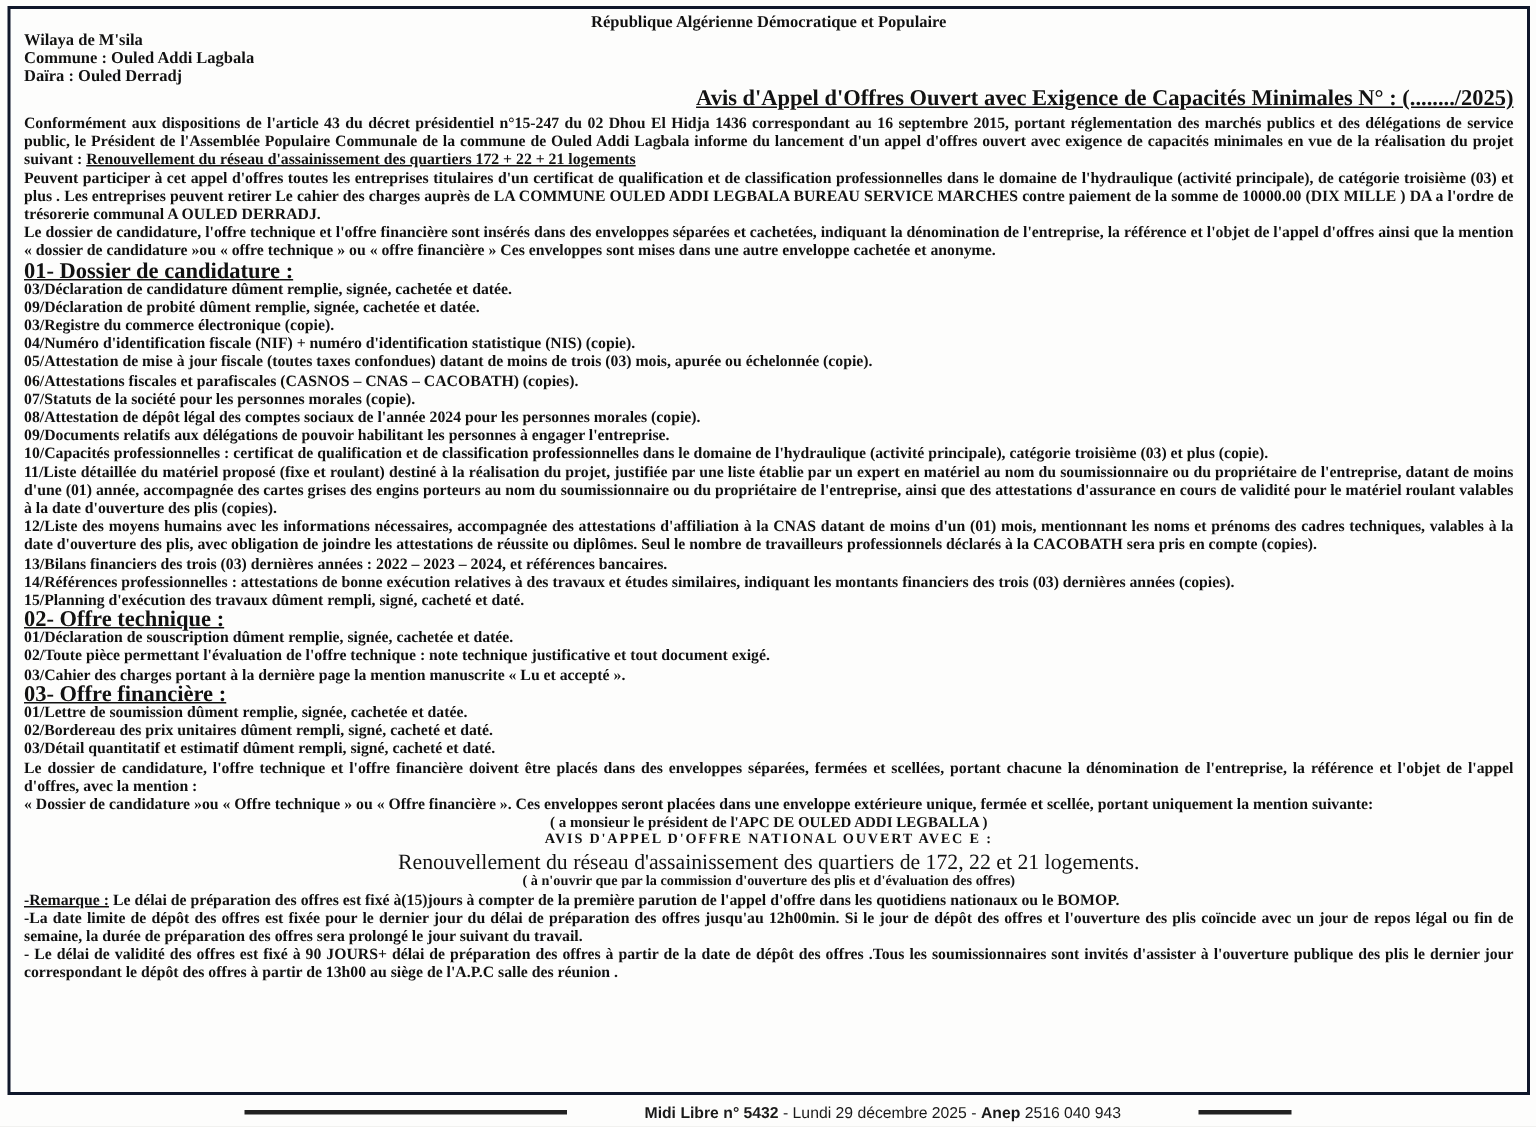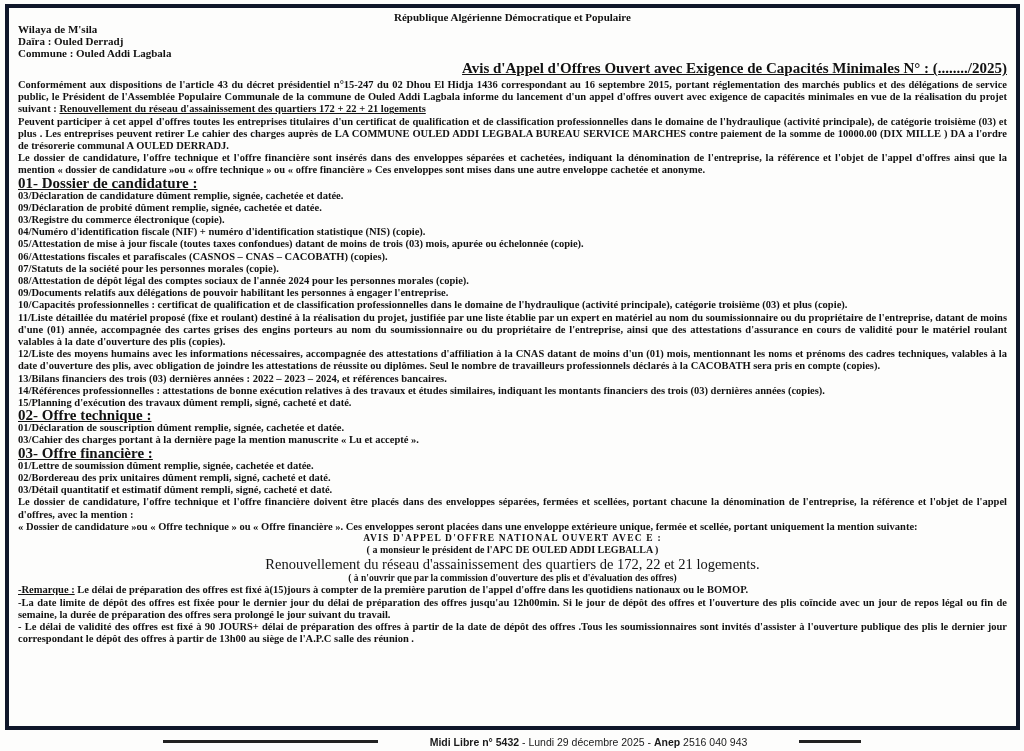--- a/index.html
+++ b/index.html
@@ -3,21 +3,21 @@
 <meta charset="utf-8">
 <style>
   html,body{margin:0;padding:0;background:#e8e8e6;}
   .page{
     width:1024px;height:751px;position:relative;overflow:hidden;
     background:#fdfdfc;color:#121212;
     font-family:"Liberation Serif","DejaVu Serif",serif;
   }
   .doc-border{
     position:absolute;left:5px;top:4px;right:4px;bottom:21px;
-    border:4px solid #0f172a;
+    border:2px solid #0f172a;
     padding:3px 9px 17px 9px;
     overflow:hidden;
   }
   .doc-text{font-size:10.5px;line-height:12.2px;font-weight:bold;}
   .hdr{position:relative;margin-bottom:1px;}
   .hdr-center{text-align:center;font-size:11px;line-height:12px;}
   .hdr-left{font-size:11px;line-height:12px;}
   .title{
     margin:1px 0 2px 0;text-align:right;
     font-size:15px;line-height:17px;font-weight:bold;
@@ -46,22 +46,22 @@
 </head>
 <body>
 
 <div class="page">
   <div class="doc-border doc-text">
 
     <div class="hdr">
       <div class="hdr-center">République Algérienne Démocratique et Populaire</div>
       <div class="hdr-left">
         <div>Wilaya de M'sila</div>
+        <div>Commune : Ouled Addi Lagbala</div>
         <div>Daïra : Ouled Derradj</div>
-        <div>Commune : Ouled Addi Lagbala</div>
       </div>
     </div>
 
     <div class="title">Avis d'Appel d'Offres Ouvert avec Exigence de Capacités Minimales N° : (......../2025)</div>
 
     <p class="block"><span>Conformément aux dispositions de l'article 43 du décret présidentiel n°15-247 du 02 Dhou El Hidja 1436 correspondant au 16 septembre 2015, portant réglementation des marchés publics et des délégations de service public, le Président de l'Assemblée Populaire Communale de la commune de Ouled Addi Lagbala informe du lancement d'un appel d'offres ouvert avec exigence de capacités minimales en vue de la réalisation du projet suivant : </span><span class="proj">Renouvellement du réseau d'assainissement des quartiers 172 + 22 + 21 logements</span></p>
 
     <p class="block">Peuvent participer à cet appel d'offres toutes les entreprises titulaires d'un certificat de qualification et de classification professionnelles dans le domaine de l'hydraulique (activité principale), de catégorie troisième (03) et plus . Les entreprises peuvent retirer Le cahier des charges auprès de LA COMMUNE OULED ADDI LEGBALA BUREAU SERVICE MARCHES contre paiement de la somme de 10000.00 (DIX MILLE ) DA a l'ordre de trésorerie communal A  OULED DERRADJ.</p>
 
     <p class="block">Le dossier de candidature, l'offre technique et l'offre financière sont insérés dans des enveloppes séparées et cachetées, indiquant la dénomination de l'entreprise, la référence et l'objet de l'appel d'offres ainsi que la mention « dossier de candidature »ou « offre technique » ou « offre financière » Ces enveloppes sont mises dans une autre enveloppe cachetée et anonyme.</p>
@@ -78,32 +78,33 @@
     <div class="item">09/Documents relatifs aux délégations de pouvoir habilitant les personnes à engager l'entreprise.</div>
     <div class="item">10/Capacités professionnelles : certificat de qualification et de classification professionnelles dans le domaine de l'hydraulique (activité principale), catégorie troisième (03) et plus (copie).</div>
     <div class="item">11/Liste détaillée du matériel proposé (fixe et roulant) destiné à la réalisation du projet, justifiée par une liste établie par un expert en matériel au nom du soumissionnaire ou du propriétaire de l'entreprise, datant de moins d'une (01) année, accompagnée des cartes grises des engins porteurs au nom du soumissionnaire ou du propriétaire de l'entreprise, ainsi que des attestations d'assurance en cours de validité pour le matériel roulant valables à la date d'ouverture des plis (copies).</div>
     <div class="item">12/Liste des moyens humains avec les informations nécessaires, accompagnée des attestations d'affiliation à la CNAS datant de moins d'un (01) mois, mentionnant les noms et prénoms des cadres techniques, valables à la date d'ouverture des plis, avec obligation de joindre les attestations de réussite ou diplômes. Seul le nombre de travailleurs professionnels déclarés à la CACOBATH sera pris en compte (copies).</div>
     <div class="item">13/Bilans financiers des trois (03) dernières années : 2022 – 2023 – 2024, et références bancaires.</div>
     <div class="item">14/Références professionnelles : attestations de bonne exécution relatives à des travaux et études similaires, indiquant les montants financiers des trois (03) dernières années (copies).</div>
     <div class="item">15/Planning d'exécution des travaux dûment rempli, signé, cacheté et daté.</div>
 
     <div class="sec-head">02- Offre technique :</div>
     <div class="item">01/Déclaration de souscription dûment remplie, signée, cachetée et datée.</div>
+    <div class="item">02/Toute pièce permettant l'évaluation de l'offre technique : note technique justificative et tout document exigé.</div>
     <div class="item">03/Cahier des charges portant à la dernière page la mention manuscrite « Lu et accepté ».</div>
 
     <div class="sec-head">03- Offre financière :</div>
     <div class="item">01/Lettre de soumission dûment remplie, signée, cachetée et datée.</div>
     <div class="item">02/Bordereau des prix unitaires dûment rempli, signé, cacheté et daté.</div>
     <div class="item">03/Détail quantitatif et estimatif dûment rempli, signé, cacheté et daté.</div>
 
     <p class="block">Le dossier de candidature, l'offre technique et l'offre financière doivent être placés dans des enveloppes séparées, fermées et scellées, portant chacune la dénomination de l'entreprise, la référence et l'objet de l'appel d'offres, avec la mention :</p>
     <p class="block">« Dossier de candidature »ou « Offre technique » ou « Offre financière ». Ces enveloppes seront placées dans une enveloppe extérieure unique, fermée et scellée, portant uniquement la mention suivante:</p>
 
+    <div class="center-block addressee">( a monsieur le président de l'APC   DE OULED ADDI LEGBALLA )</div>
     <div class="center-block notice-line">AVIS D'APPEL D'OFFRE NATIONAL OUVERT AVEC E  :</div>
-    <div class="center-block addressee">( a monsieur le président de l'APC   DE OULED ADDI LEGBALLA )</div>
     <div class="center-block project-line">Renouvellement du réseau d'assainissement des quartiers de 172, 22 et 21 logements.</div>
     <div class="center-block open-note">( à n'ouvrir que par la commission d'ouverture des plis et d'évaluation des offres)</div>
 
     <p class="block"><span class="remark-label">-Remarque :</span><span> Le délai de préparation des offres est fixé à(15)jours à compter de la première parution de l'appel d'offre dans les quotidiens nationaux ou le BOMOP.</span></p>
     <p class="block">-La date limite de dépôt des offres est fixée pour le dernier jour du délai de préparation des offres jusqu'au 12h00min. Si le jour de  dépôt des offres et l'ouverture  des plis  coïncide avec un jour de repos légal ou fin de semaine, la durée de préparation des offres sera prolongé le jour suivant du travail.</p>
     <p class="block">- Le délai de validité des offres est fixé à    90 JOURS+ délai de préparation des offres à partir de la date de dépôt des offres .Tous les soumissionnaires sont invités d'assister à l'ouverture publique des plis le dernier jour correspondant le dépôt des offres à partir de 13h00 au siège de l'A.P.C  salle des réunion .</p>
 
   </div>
 
   <div class="footer">

